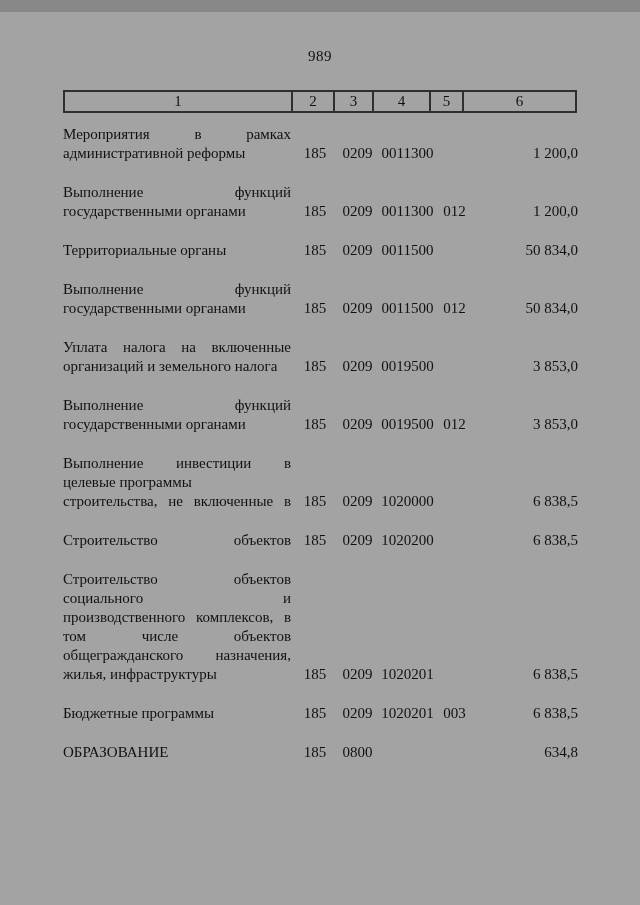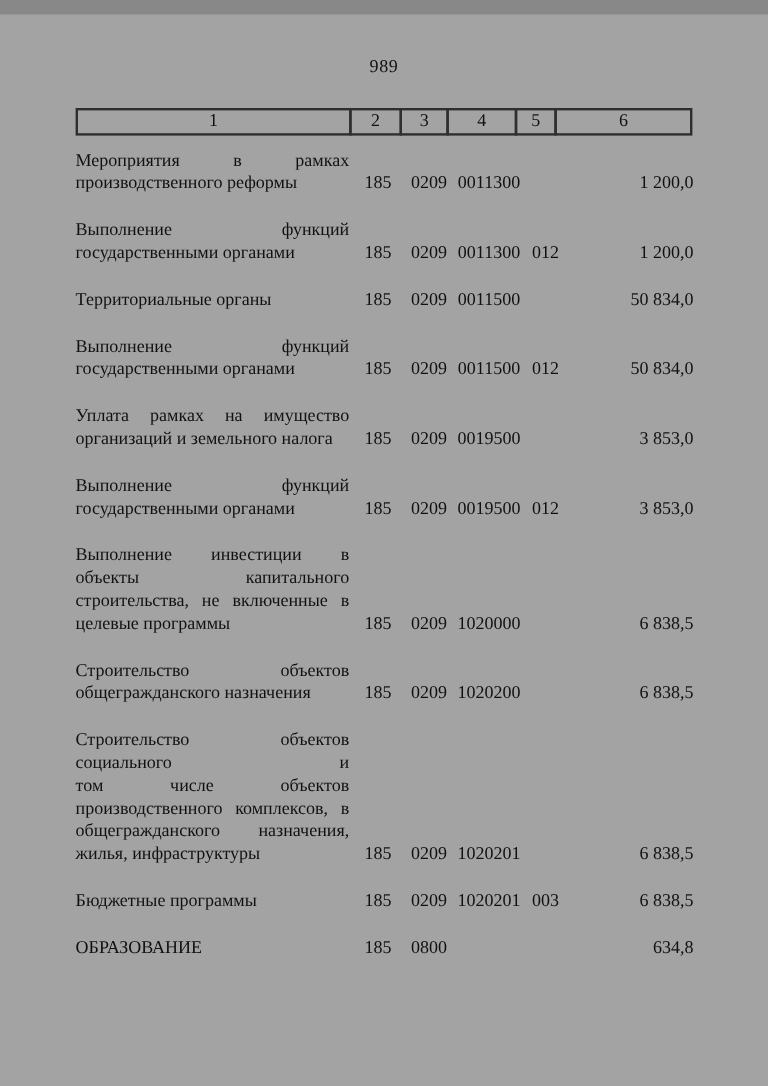--- a/index.html
+++ b/index.html
@@ -86,21 +86,21 @@
       <div class="hcell w3">3</div>
       <div class="hcell w4">4</div>
       <div class="hcell w5">5</div>
       <div class="hcell w6">6</div>
     </div>
 
     <div class="rows">
   <div class="row">
     <div class="c c1">
             <div class="line just">Мероприятия в рамках</div>
-            <div class="line">производственного реформы</div>
+            <div class="line">административной реформы</div>
           </div>
     <div class="c c2">185</div>
     <div class="c c3">0209</div>
     <div class="c c4">0011300</div>
     <div class="c c5"></div>
     <div class="c c6">1 200,0</div>
   </div>
 
   <div class="row">
     <div class="c c1">
@@ -132,21 +132,21 @@
           </div>
     <div class="c c2">185</div>
     <div class="c c3">0209</div>
     <div class="c c4">0011500</div>
     <div class="c c5">012</div>
     <div class="c c6">50 834,0</div>
   </div>
 
   <div class="row">
     <div class="c c1">
-            <div class="line just">Уплата рамках на имущество</div>
+            <div class="line just">Уплата налога на включенные</div>
             <div class="line">организаций и земельного налога</div>
           </div>
     <div class="c c2">185</div>
     <div class="c c3">0209</div>
     <div class="c c4">0019500</div>
     <div class="c c5"></div>
     <div class="c c6">3 853,0</div>
   </div>
 
   <div class="row">
@@ -157,49 +157,47 @@
     <div class="c c2">185</div>
     <div class="c c3">0209</div>
     <div class="c c4">0019500</div>
     <div class="c c5">012</div>
     <div class="c c6">3 853,0</div>
   </div>
 
   <div class="row">
     <div class="c c1">
             <div class="line just">Выполнение инвестиции в</div>
-            <div class="line just">объекты капитального</div>
+            <div class="line">целевые программы</div>
             <div class="line just">строительства, не включенные в</div>
-            <div class="line">целевые программы</div>
           </div>
     <div class="c c2">185</div>
     <div class="c c3">0209</div>
     <div class="c c4">1020000</div>
     <div class="c c5"></div>
     <div class="c c6">6 838,5</div>
   </div>
 
   <div class="row">
     <div class="c c1">
             <div class="line just">Строительство объектов</div>
-            <div class="line">общегражданского назначения</div>
           </div>
     <div class="c c2">185</div>
     <div class="c c3">0209</div>
     <div class="c c4">1020200</div>
     <div class="c c5"></div>
     <div class="c c6">6 838,5</div>
   </div>
 
   <div class="row">
     <div class="c c1">
             <div class="line just">Строительство объектов</div>
             <div class="line just">социального и</div>
+            <div class="line just">производственного комплексов, в</div>
             <div class="line just">том числе объектов</div>
-            <div class="line just">производственного комплексов, в</div>
             <div class="line just">общегражданского назначения,</div>
             <div class="line">жилья, инфраструктуры</div>
           </div>
     <div class="c c2">185</div>
     <div class="c c3">0209</div>
     <div class="c c4">1020201</div>
     <div class="c c5"></div>
     <div class="c c6">6 838,5</div>
   </div>
 

